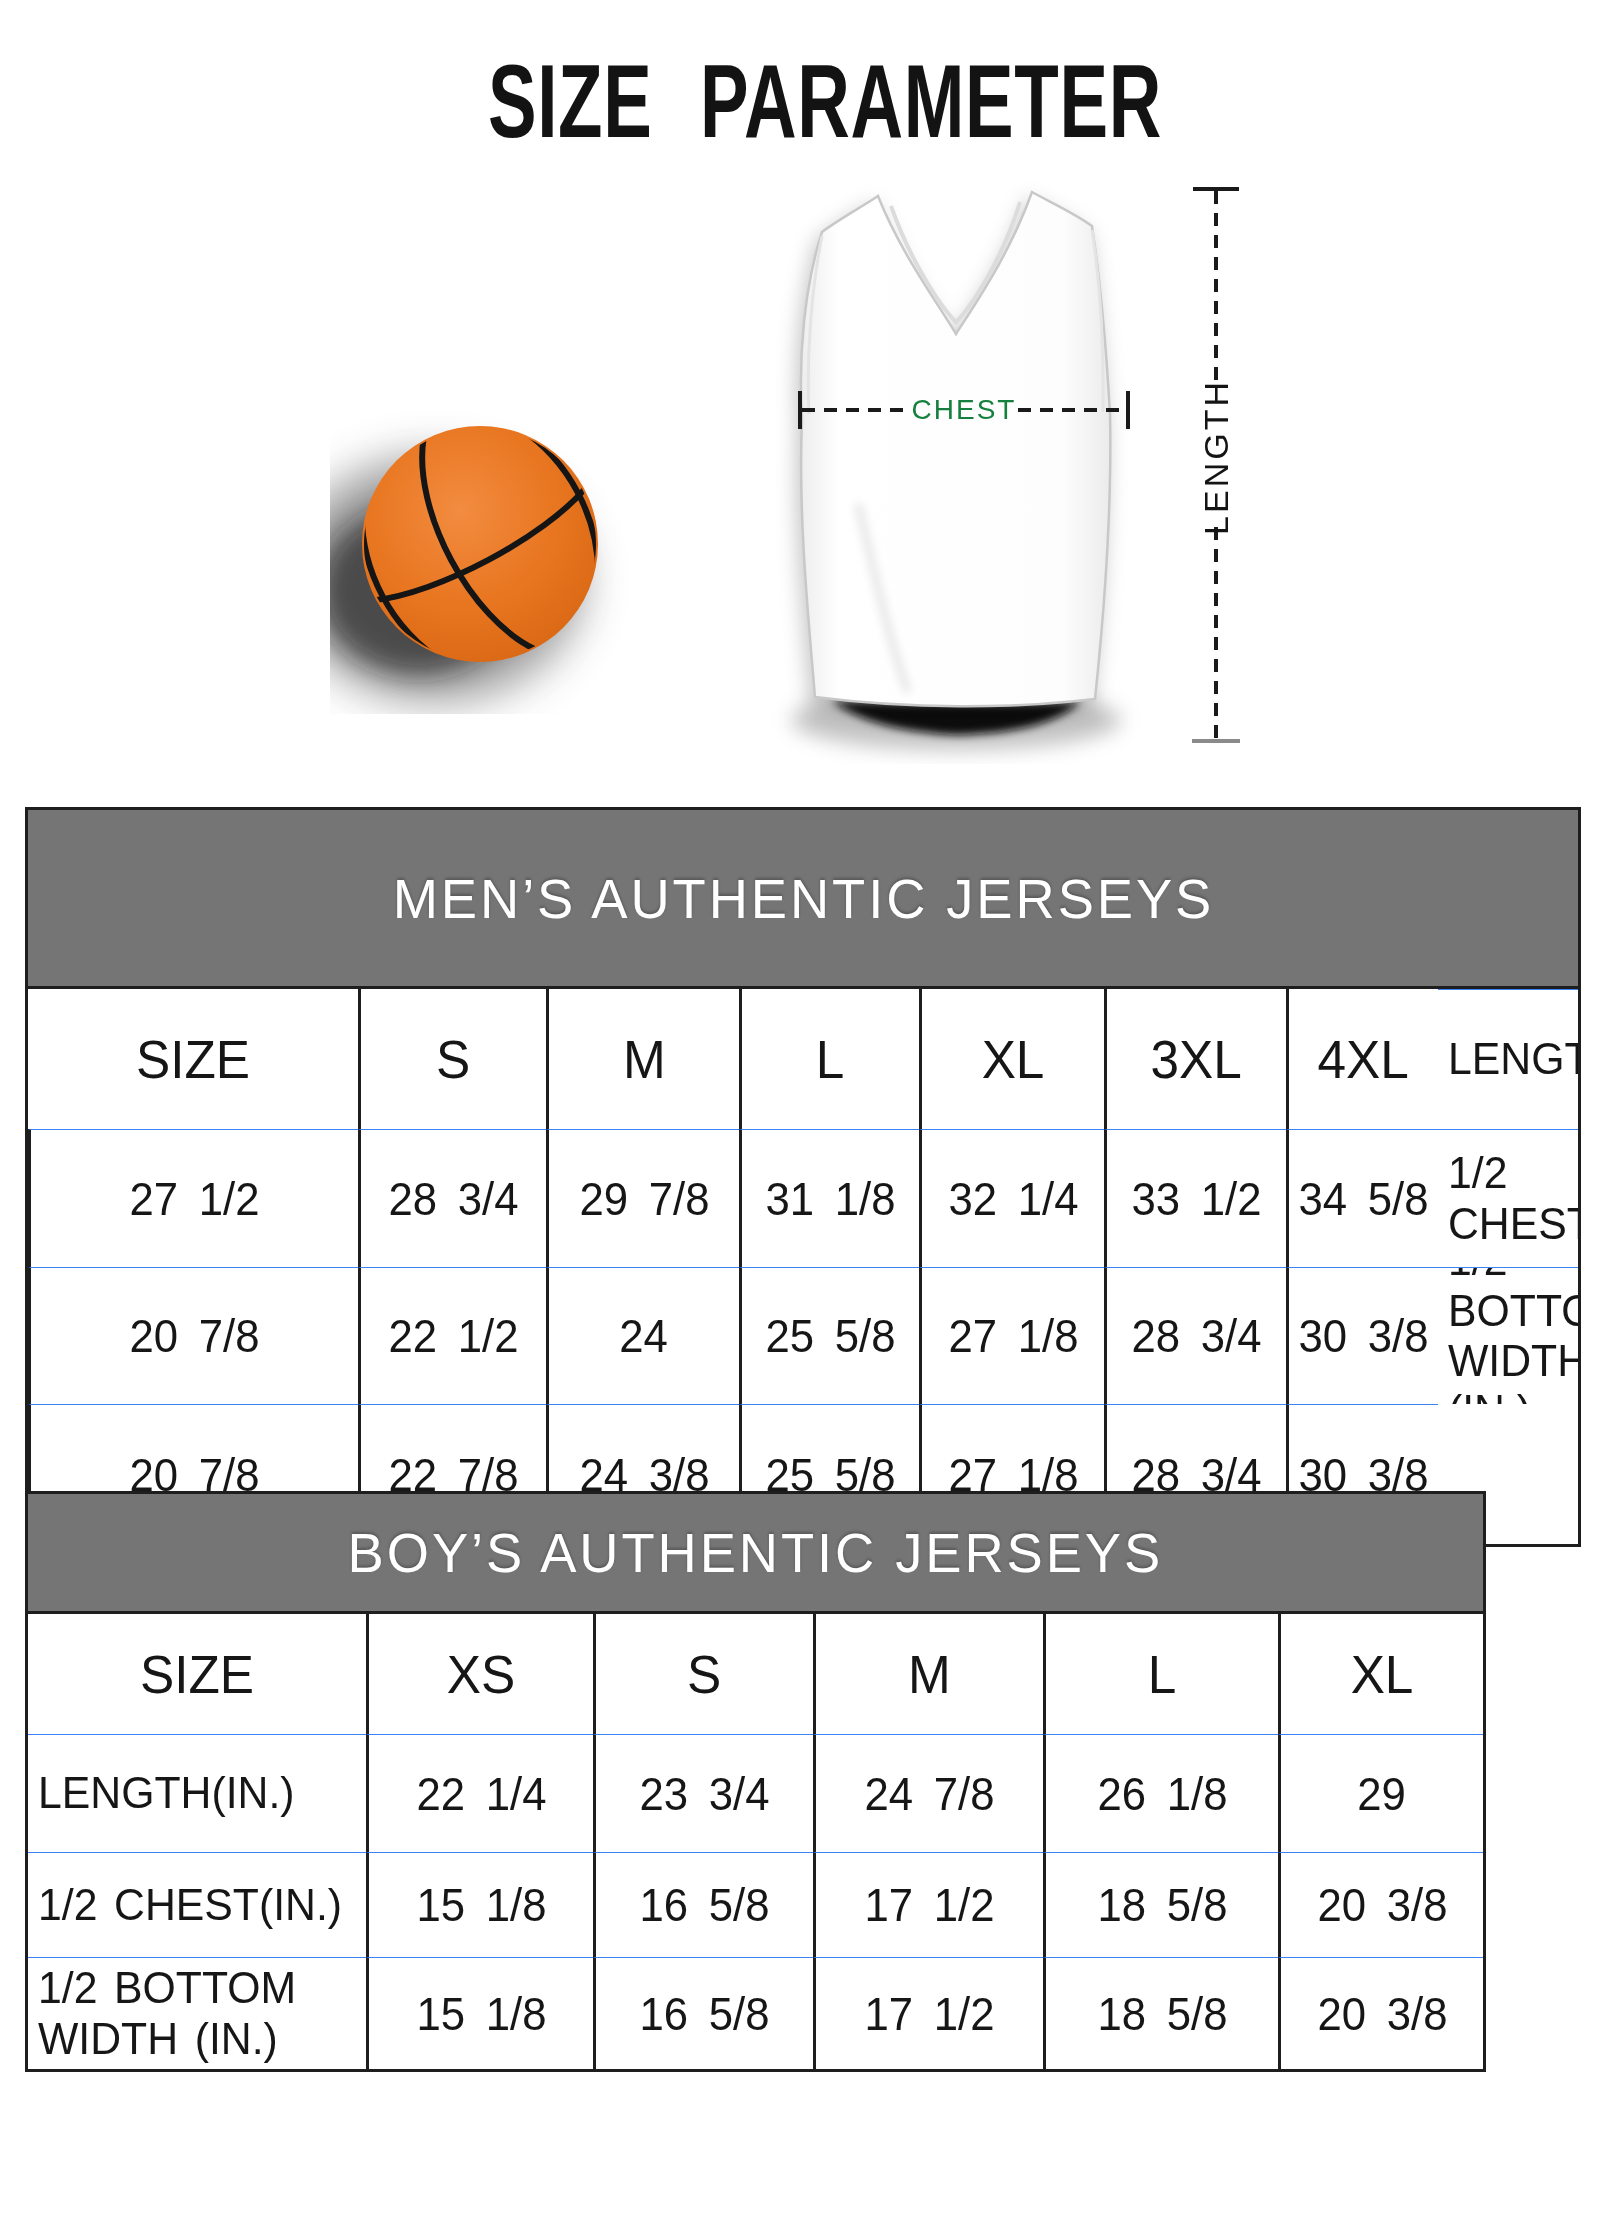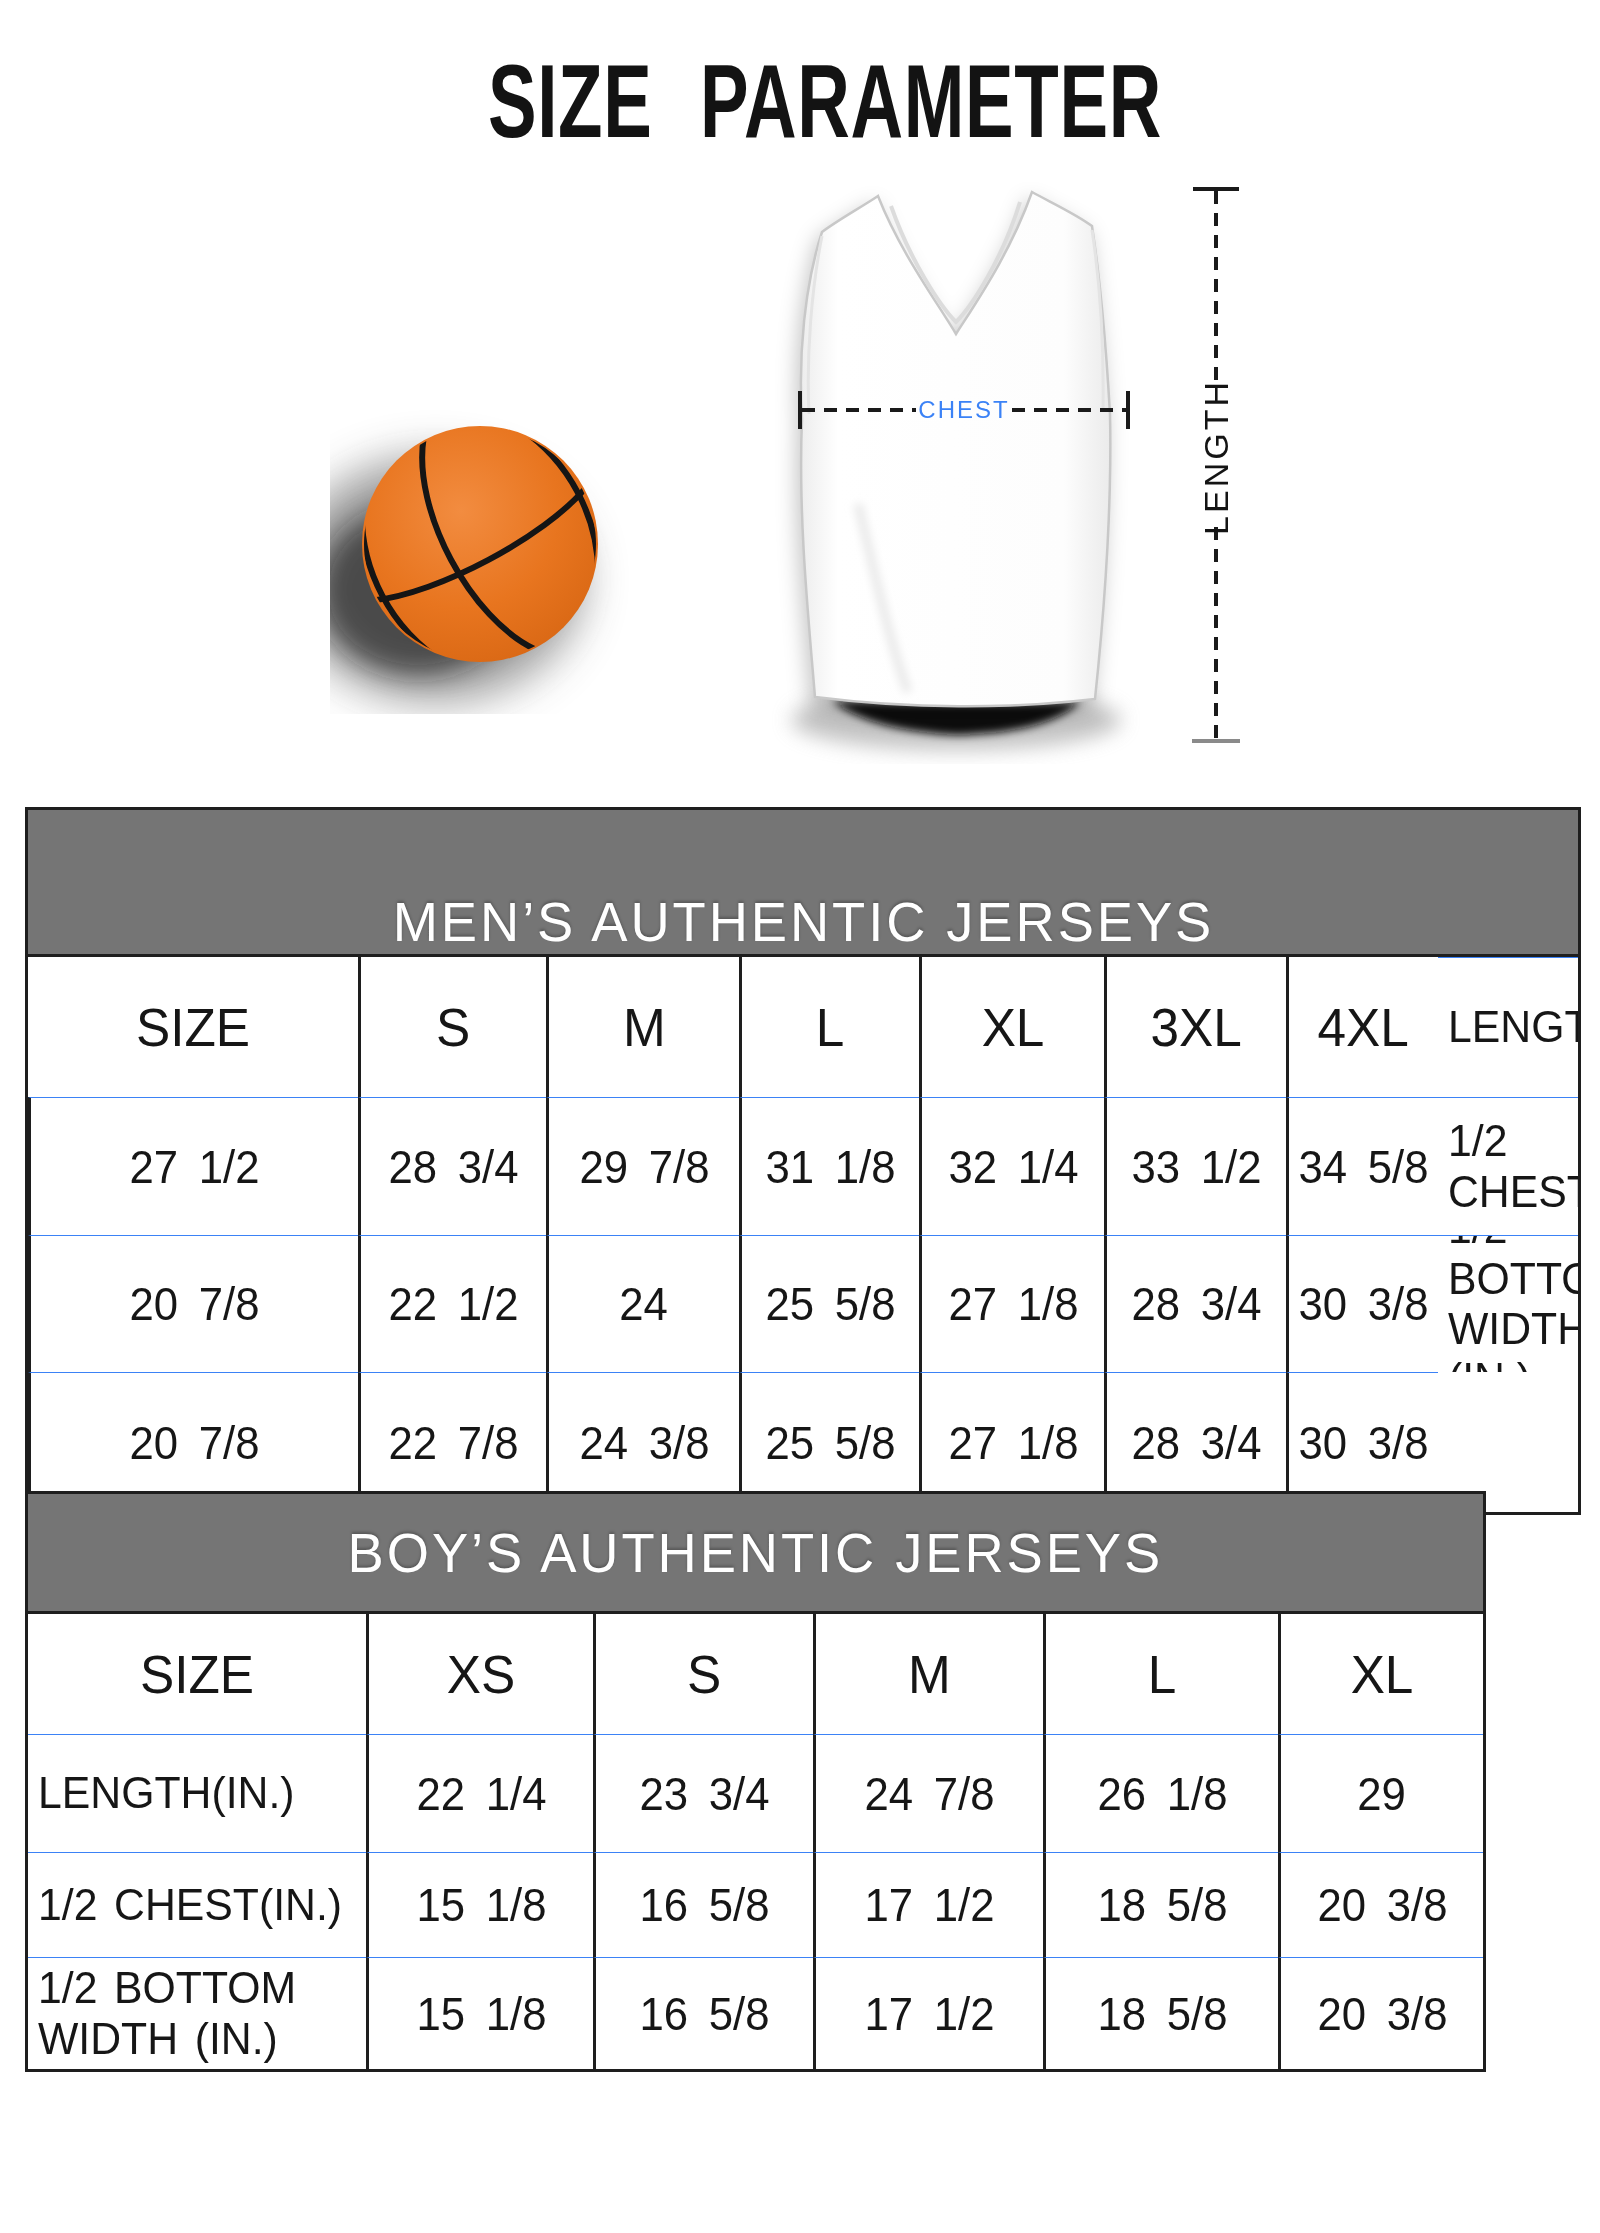--- a/index.html
+++ b/index.html
@@ -39,21 +39,21 @@
 
   .chest-line {
     position: absolute; left: 798px; top: 233px; width: 332px; height: 46px;
     display: flex; align-items: center;
   }
   .tick-v { width: 4px; height: 38px; background: #1a1a1a; flex: 0 0 auto; }
   .dash-h {
     flex: 1 1 auto; height: 4px;
     background: repeating-linear-gradient(90deg, #1a1a1a 0 13px, transparent 13px 22px);
   }
-  .chest-label { font-size: 24px; letter-spacing: 2px; color: #3b82f6; padding: 0 2px; white-space: nowrap; }
+  .chest-label { font-size: 28px; letter-spacing: 2px; color: #15803d; padding: 0 2px; white-space: nowrap; }
 
   .length-line {
     position: absolute; left: 1192px; top: 33px; width: 48px; height: 556px;
     display: flex; flex-direction: column; align-items: center;
   }
   .tick-h { width: 46px; height: 4px; background: #1a1a1a; flex: 0 0 auto; }
   .tick-h.gray { background: #8a8a8a; width: 48px; }
   .dash-v {
     width: 4px; flex: 0 0 auto;
     background: repeating-linear-gradient(180deg, #1a1a1a 0 13px, transparent 13px 22px);
@@ -70,21 +70,21 @@
   
   .tbl { position: absolute; left: 25px; border: 3px solid #1e1e1e; background: #fff; }
   .tbl.men  { top: 803px;  width: 1556px; }
   .tbl.boys { top: 1487px; width: 1461px; }
 
   .band {
     background: #757575;
     border-bottom: 3px solid #1e1e1e;
     display: flex; align-items: center; justify-content: center;
   }
-  .men  .band { height: 147px; align-items: flex-end; }
+  .men  .band { height: 179px; }
   .boys .band { height: 120px; }
   .band span {
     color: #ffffff; font-size: 56px; letter-spacing: 3px;
     text-shadow: 0 -2px 3px rgba(0,0,0,0.25);
     white-space: nowrap; transform: scaleX(0.97);
   }
 
   .grid { display: grid; }
   .men  .grid { grid-template-columns: 330px 188px 193px 180px 185px 182px 152px 140px;
                 grid-template-rows: 140px 138px 137px 140px; }

